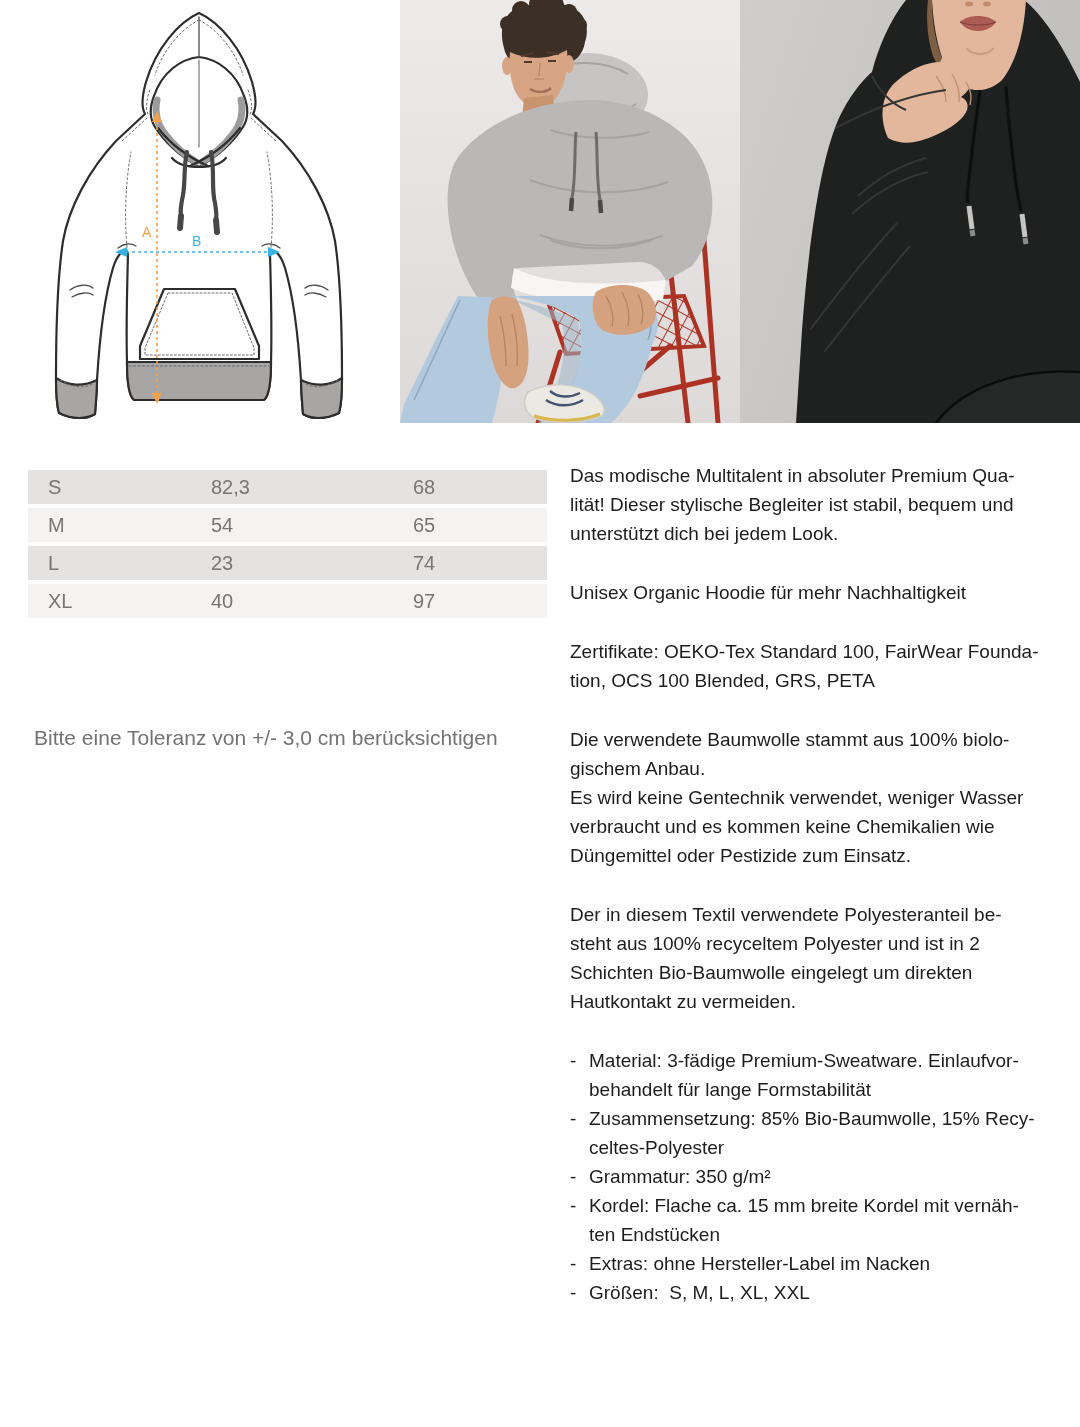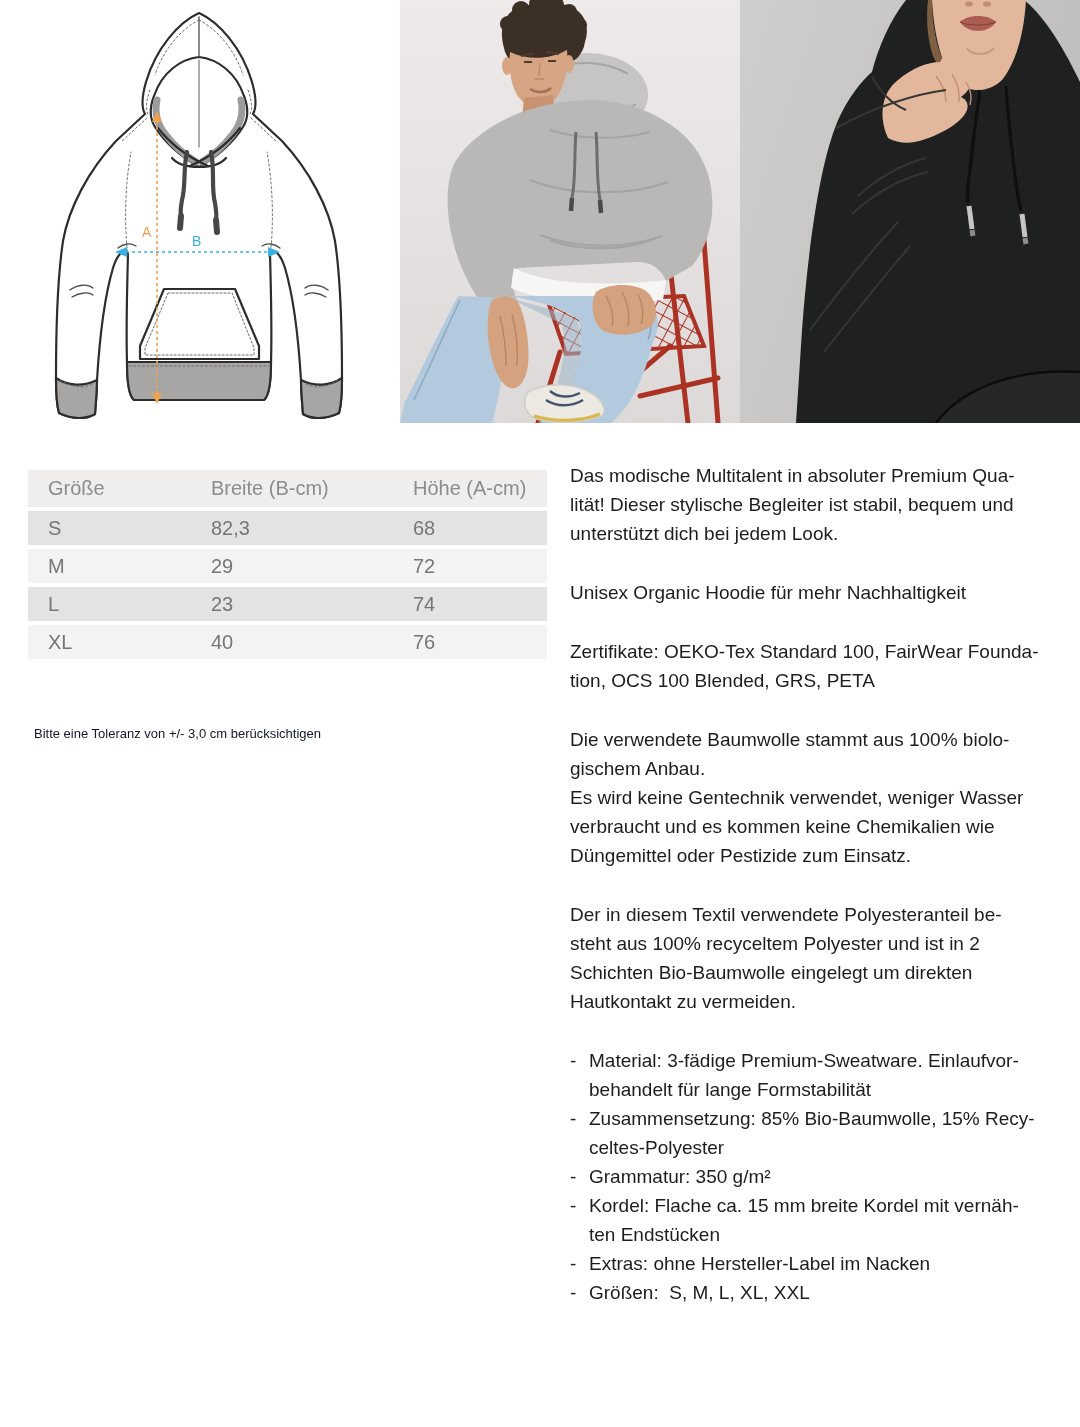--- a/index.html
+++ b/index.html
@@ -14,21 +14,21 @@
   .img-woman{width:340px;}
 
   
   .size-table{position:absolute;left:28px;top:470px;width:519px;font-size:20px;color:#777675;}
   .t-row{display:grid;grid-template-columns:163px 202px 154px;align-items:center;
          height:34px;margin-bottom:4px;background:#e5e3e1;}
   .t-row>div{padding-left:20px;white-space:nowrap;}
   .t-row.light{background:#f5f3f1;}
   .t-head{background:#f0eeec;color:#8d8c8b;height:37px;}
 
-  .tolerance{position:absolute;left:34px;top:726px;margin:0;font-size:13px;color:#0f172a;}
+  .tolerance{position:absolute;left:34px;top:726px;margin:0;font-size:21px;color:#737373;}
 
   
   .desc{position:absolute;left:570px;top:461px;width:512px;font-size:19px;line-height:29px;color:#1d1d1d;}
   .para{white-space:pre-line;margin:0 0 30px 0;}
   .bullets{margin:0;}
   .bullet{display:flex;}
   .bullet .dash{width:11px;flex:none;}
   .bullet .b-text{white-space:pre-line;flex:1;padding-left:8px;}
 </style>
 </head>
@@ -270,45 +270,40 @@
           <path d="M285,238 L286,244" stroke="#8e8d8c" stroke-width="5"></path>
         </g>
 
         <path d="M196,423 C222,388 276,368 340,372 L340,423 Z" fill="#262827"></path>
         <path d="M196,423 C222,388 276,368 340,372" stroke="#0b0c0b" stroke-width="2.5" fill="none"></path>
       </svg>
     </figure>
   </div>
 
   <div class="size-table">
-    <div class="t-row t-head">
-        <div>Größe</div>
-        <div>Breite (B-cm)</div>
-        <div>Höhe (A-cm)</div>
-      </div>
     <div>
         <div class="t-row">
           <div>S</div>
           <div>82,3</div>
           <div>68</div>
         </div>
         <div class="t-row light">
           <div>M</div>
-          <div>29</div>
-          <div>72</div>
+          <div>54</div>
+          <div>65</div>
         </div>
         <div class="t-row">
           <div>L</div>
           <div>23</div>
           <div>74</div>
         </div>
         <div class="t-row light">
           <div>XL</div>
           <div>40</div>
-          <div>76</div>
+          <div>97</div>
         </div>
       </div>
   </div>
 
   <p class="tolerance">Bitte eine Toleranz von +/- 3,0 cm berücksichtigen</p>
 
   <div class="desc">
     <div>
         <p class="para">Das modische Multitalent in absoluter Premium Qua-
 lität! Dieser stylische Begleiter ist stabil, bequem und

